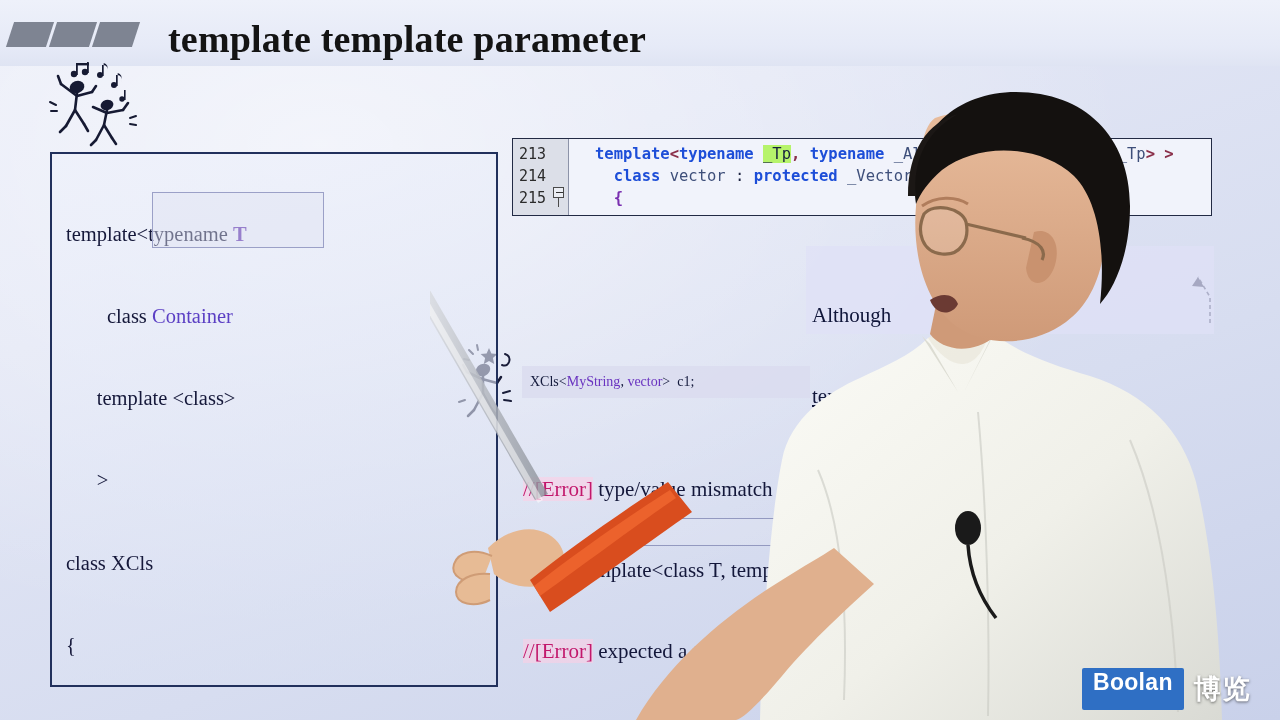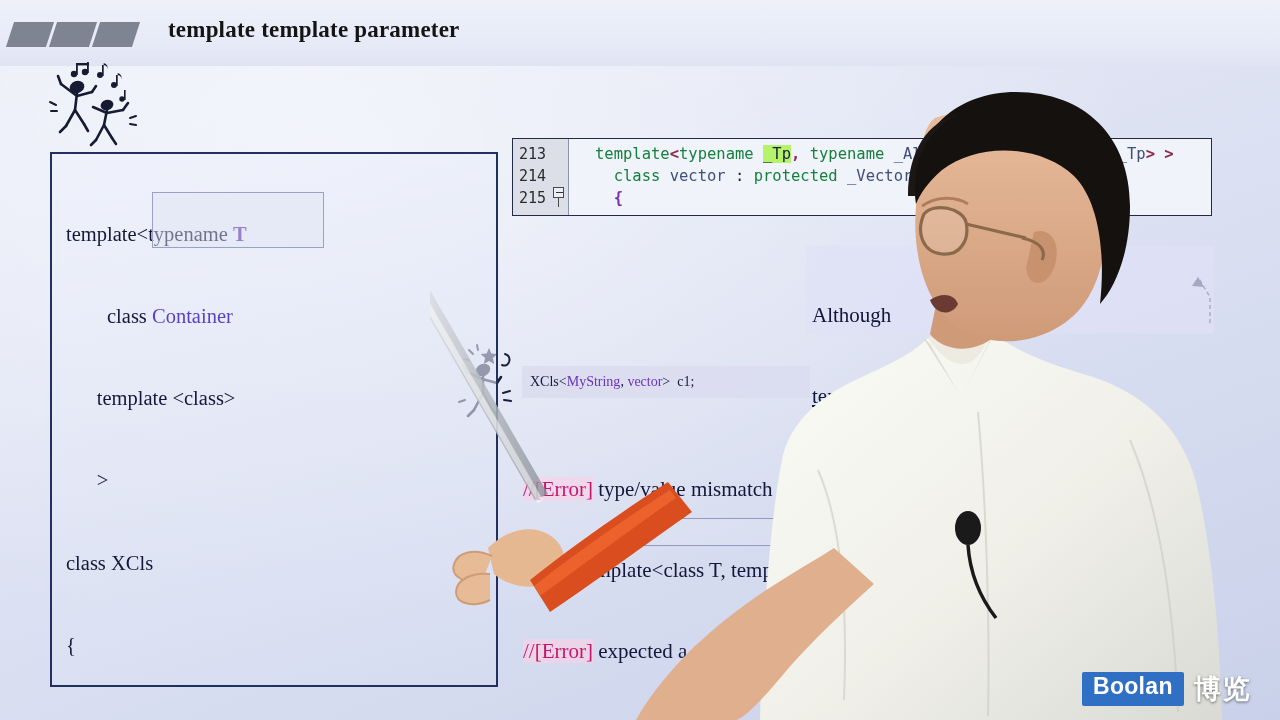--- a/index.html
+++ b/index.html
@@ -16,21 +16,21 @@
       radial-gradient(ellipse at 25% 20%, rgba(255,255,255,.55) 0%, rgba(255,255,255,0) 60%),
       linear-gradient(160deg,#e9ecf8 0%,#e2e6f5 30%,#d7ddf0 65%,#c9d1ea 100%);
   }
   
   #header{ position:absolute; left:0; top:0; width:1280px; height:66px;
     background:linear-gradient(180deg,#eef1fa 0%,#e6eaf7 70%,#dfe4f3 100%); }
   .para-group{ position:absolute; left:10px; top:22px; width:130px; height:26px; }
   .para{ position:absolute; top:0; width:40px; height:25px; background:#7e8492;
     transform:skewX(-18deg); }
   .para.p1{ left:0; } .para.p2{ left:43px; } .para.p3{ left:86px; }
-  #title{ position:absolute; left:168px; top:17px; font-size:23px; font-weight:700;
+  #title{ position:absolute; left:168px; top:17px; font-size:38px; font-weight:700;
     color:#141414; letter-spacing:.2px; white-space:nowrap; }
   
   .dancers{ position:absolute; }
   .dancers svg{ display:block; }
   #dancers-main{ left:44px; top:58px; width:110px; height:92px; }
   #dancer-mid{ left:455px; top:338px; width:70px; height:82px; }
   
   #code-panel{
     position:absolute; left:50px; top:152px; width:448px; height:535px;
     border:2px solid #21305c;
@@ -56,21 +56,21 @@
   #editor .gutter{ position:absolute; left:0; top:0; width:56px; height:100%;
     background:#dcdfe8; border-right:1.6px solid #8d93a8;
     color:#2b2b2b; text-align:left; padding:4px 0 12px 6px; }
   #editor .gutter div{ height:22px; font-size:15px; }
   #editor .fold{ position:absolute; left:40px; top:48px; width:11px; height:11px;
     border:1px solid #4a4a4a; background:#eceef4; }
   #editor .fold:before{ content:""; position:absolute; left:2px; top:4px; width:7px; height:1px; background:#333; }
   #editor .fold-stem{ position:absolute; left:45px; top:59px; width:1px; height:9px; background:#4a4a4a; }
   #editor .code{ position:absolute; left:58px; top:0; padding:4px 0 0 24px; }
   #editor .code div{ height:22px; white-space:pre; color:#1c2340; }
-  .ekw{ color:#15803d; font-weight:400; }
+  .ekw{ color:#1d4ed8; font-weight:700; }
   .etype{ color:#3e4f7a; }
   .ehl{ background:#b6f36b; color:#16203f; }
   .epunc{ color:#8a2f4a; font-weight:700; }
   .ebrace{ color:#7a2fb0; font-weight:700; }
   
   #connector{ position:absolute; left:1140px; top:205px; width:110px; height:120px; }
   
   #note{
     position:absolute; left:806px; top:246px; width:408px; height:88px;
     background:rgba(223,225,246,.72);
@@ -95,21 +95,21 @@
   #errors .u{ text-decoration:underline; }
   #err-box{
     position:absolute; left:640px; top:518px; width:300px; height:28px;
     border:1px solid #9399c0; background:rgba(226,228,244,.35);
   }
   
   #presenter{ position:absolute; left:430px; top:0; width:850px; height:720px; pointer-events:none; }
   
   #logo{ position:absolute; left:1082px; top:672px; height:34px; display:flex; align-items:center; gap:10px; }
   #logo .badge{ background:#2f6fc4; color:#fff; font-family:"Liberation Sans", sans-serif;
-    font-weight:700; font-size:23px; padding:3px 11px 8px 11px; letter-spacing:.3px;
+    font-weight:700; font-size:23px; padding:3px 11px 16px 11px; letter-spacing:.3px;
     border-radius:2px; line-height:1; }
   #logo .cn{ color:#ffffff; font-size:27px; font-weight:700; letter-spacing:2px;
     text-shadow:0 1px 3px rgba(0,0,0,.55); line-height:1; }
 </style>
 </head>
 <body>
 
 <div id="slide">
 
   <div id="header">

